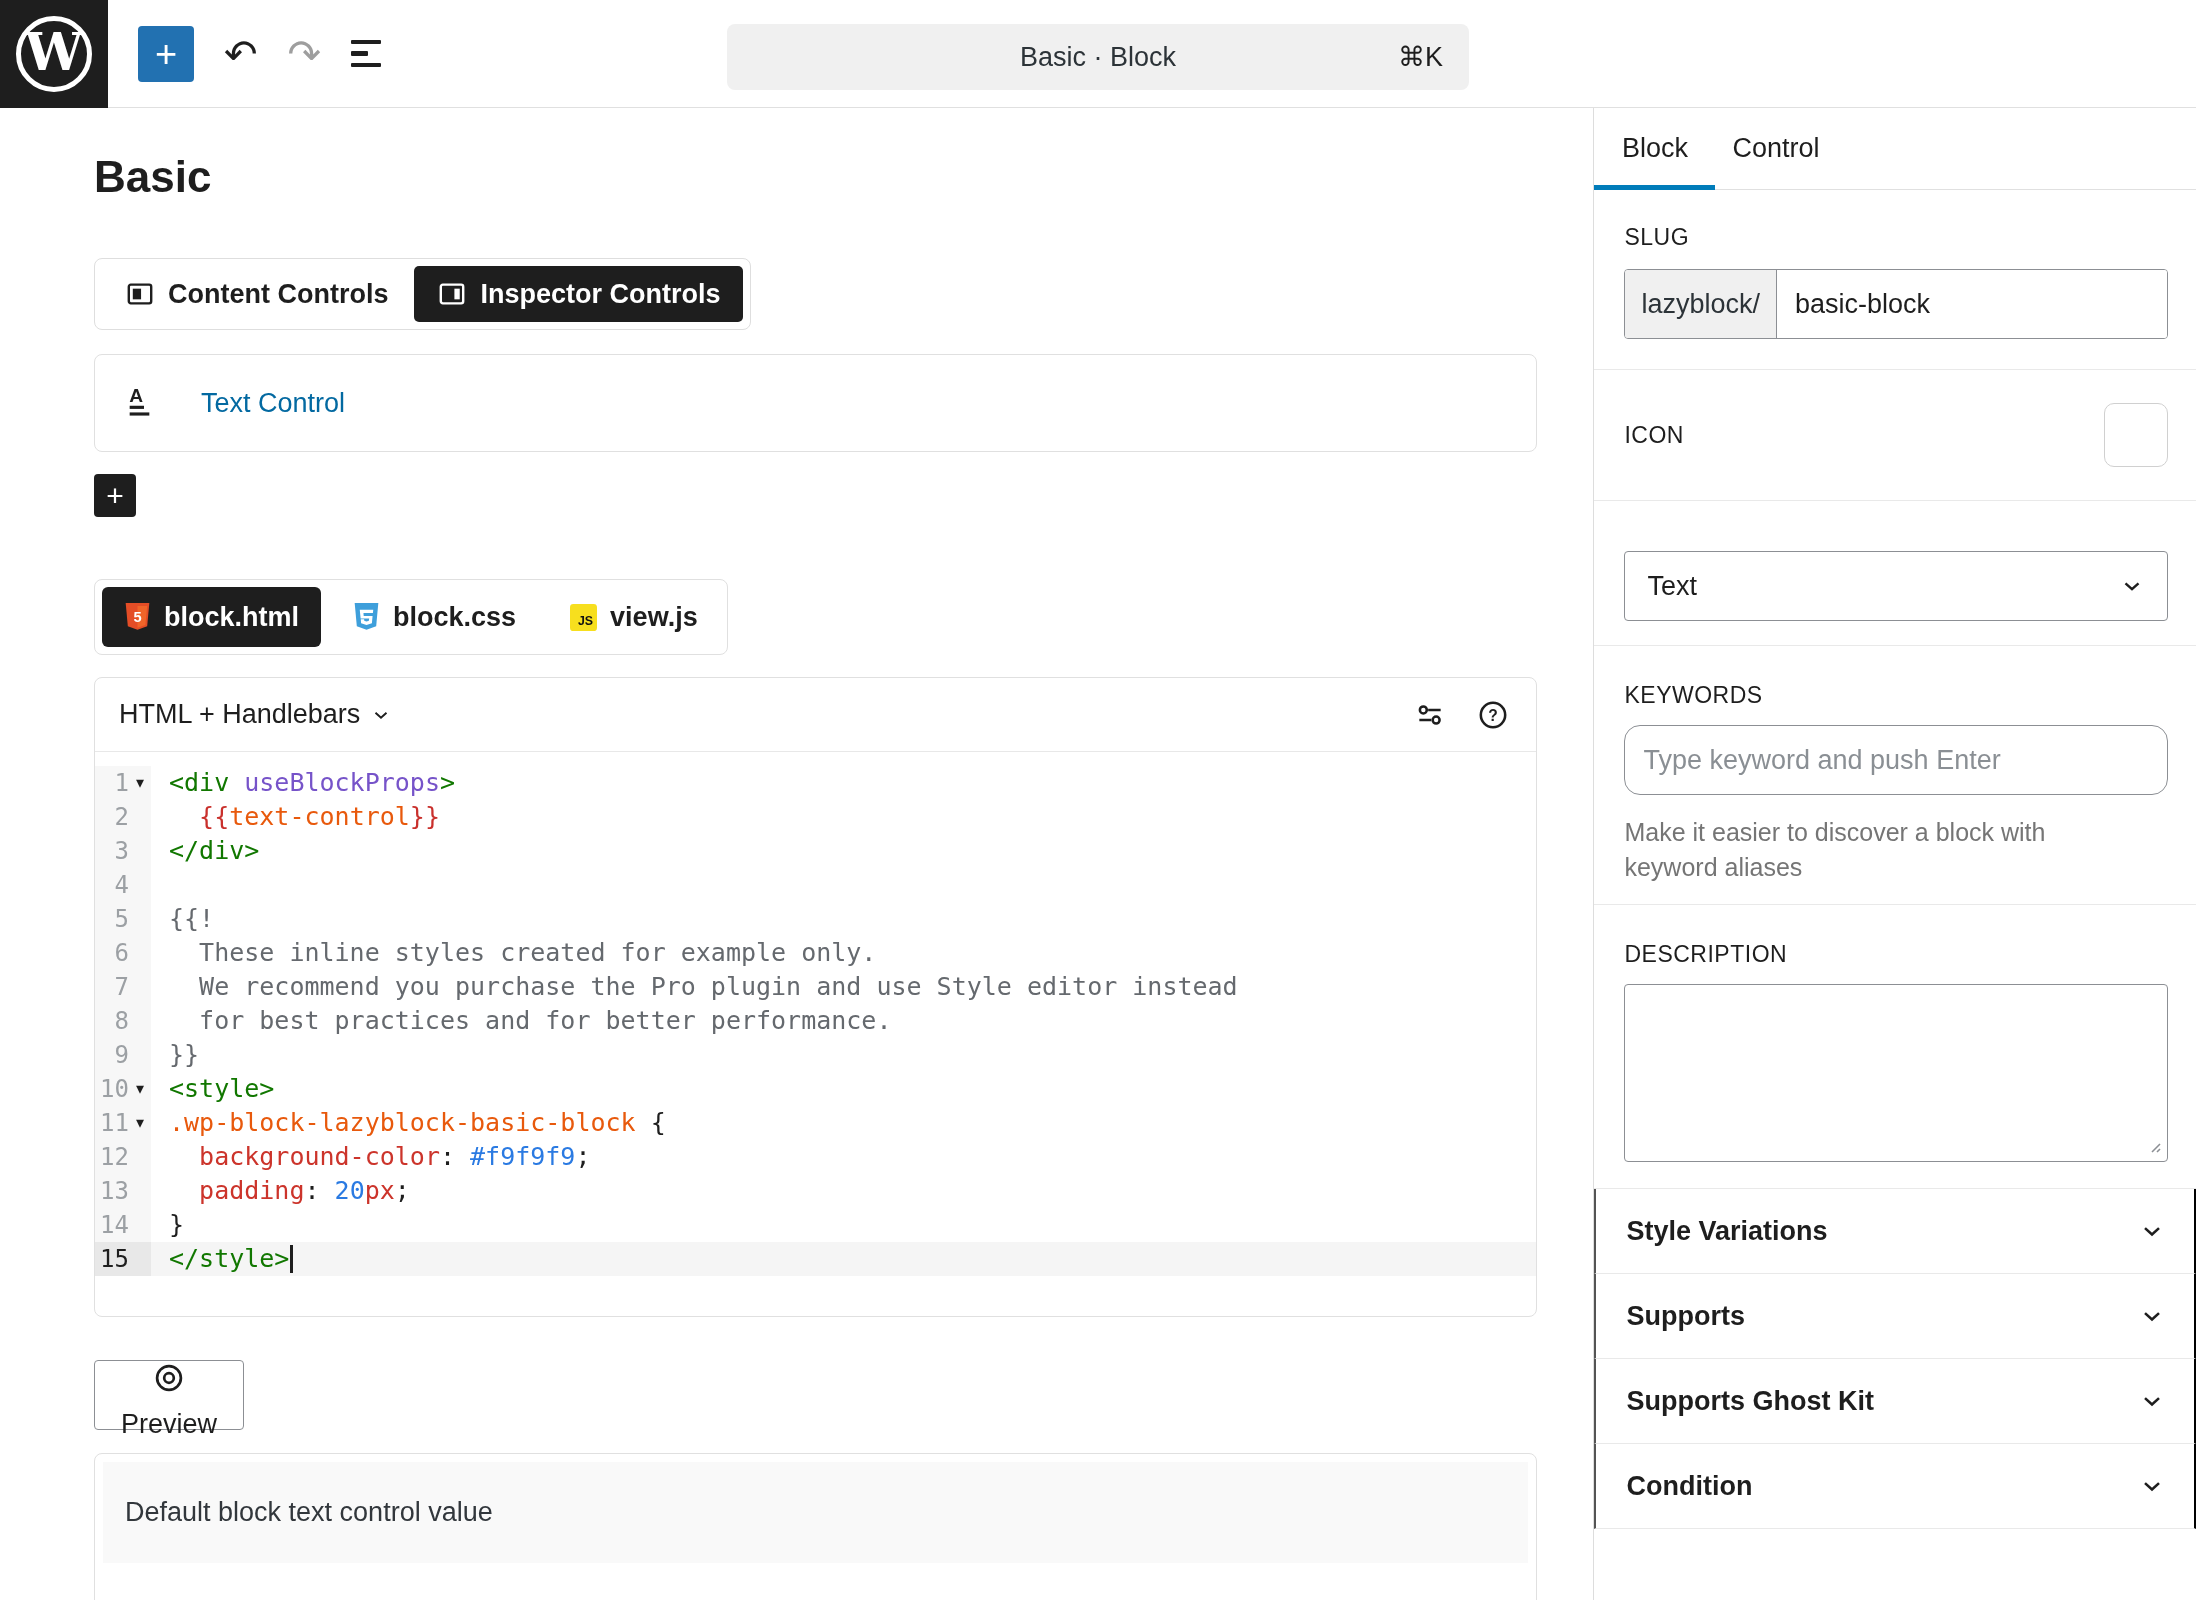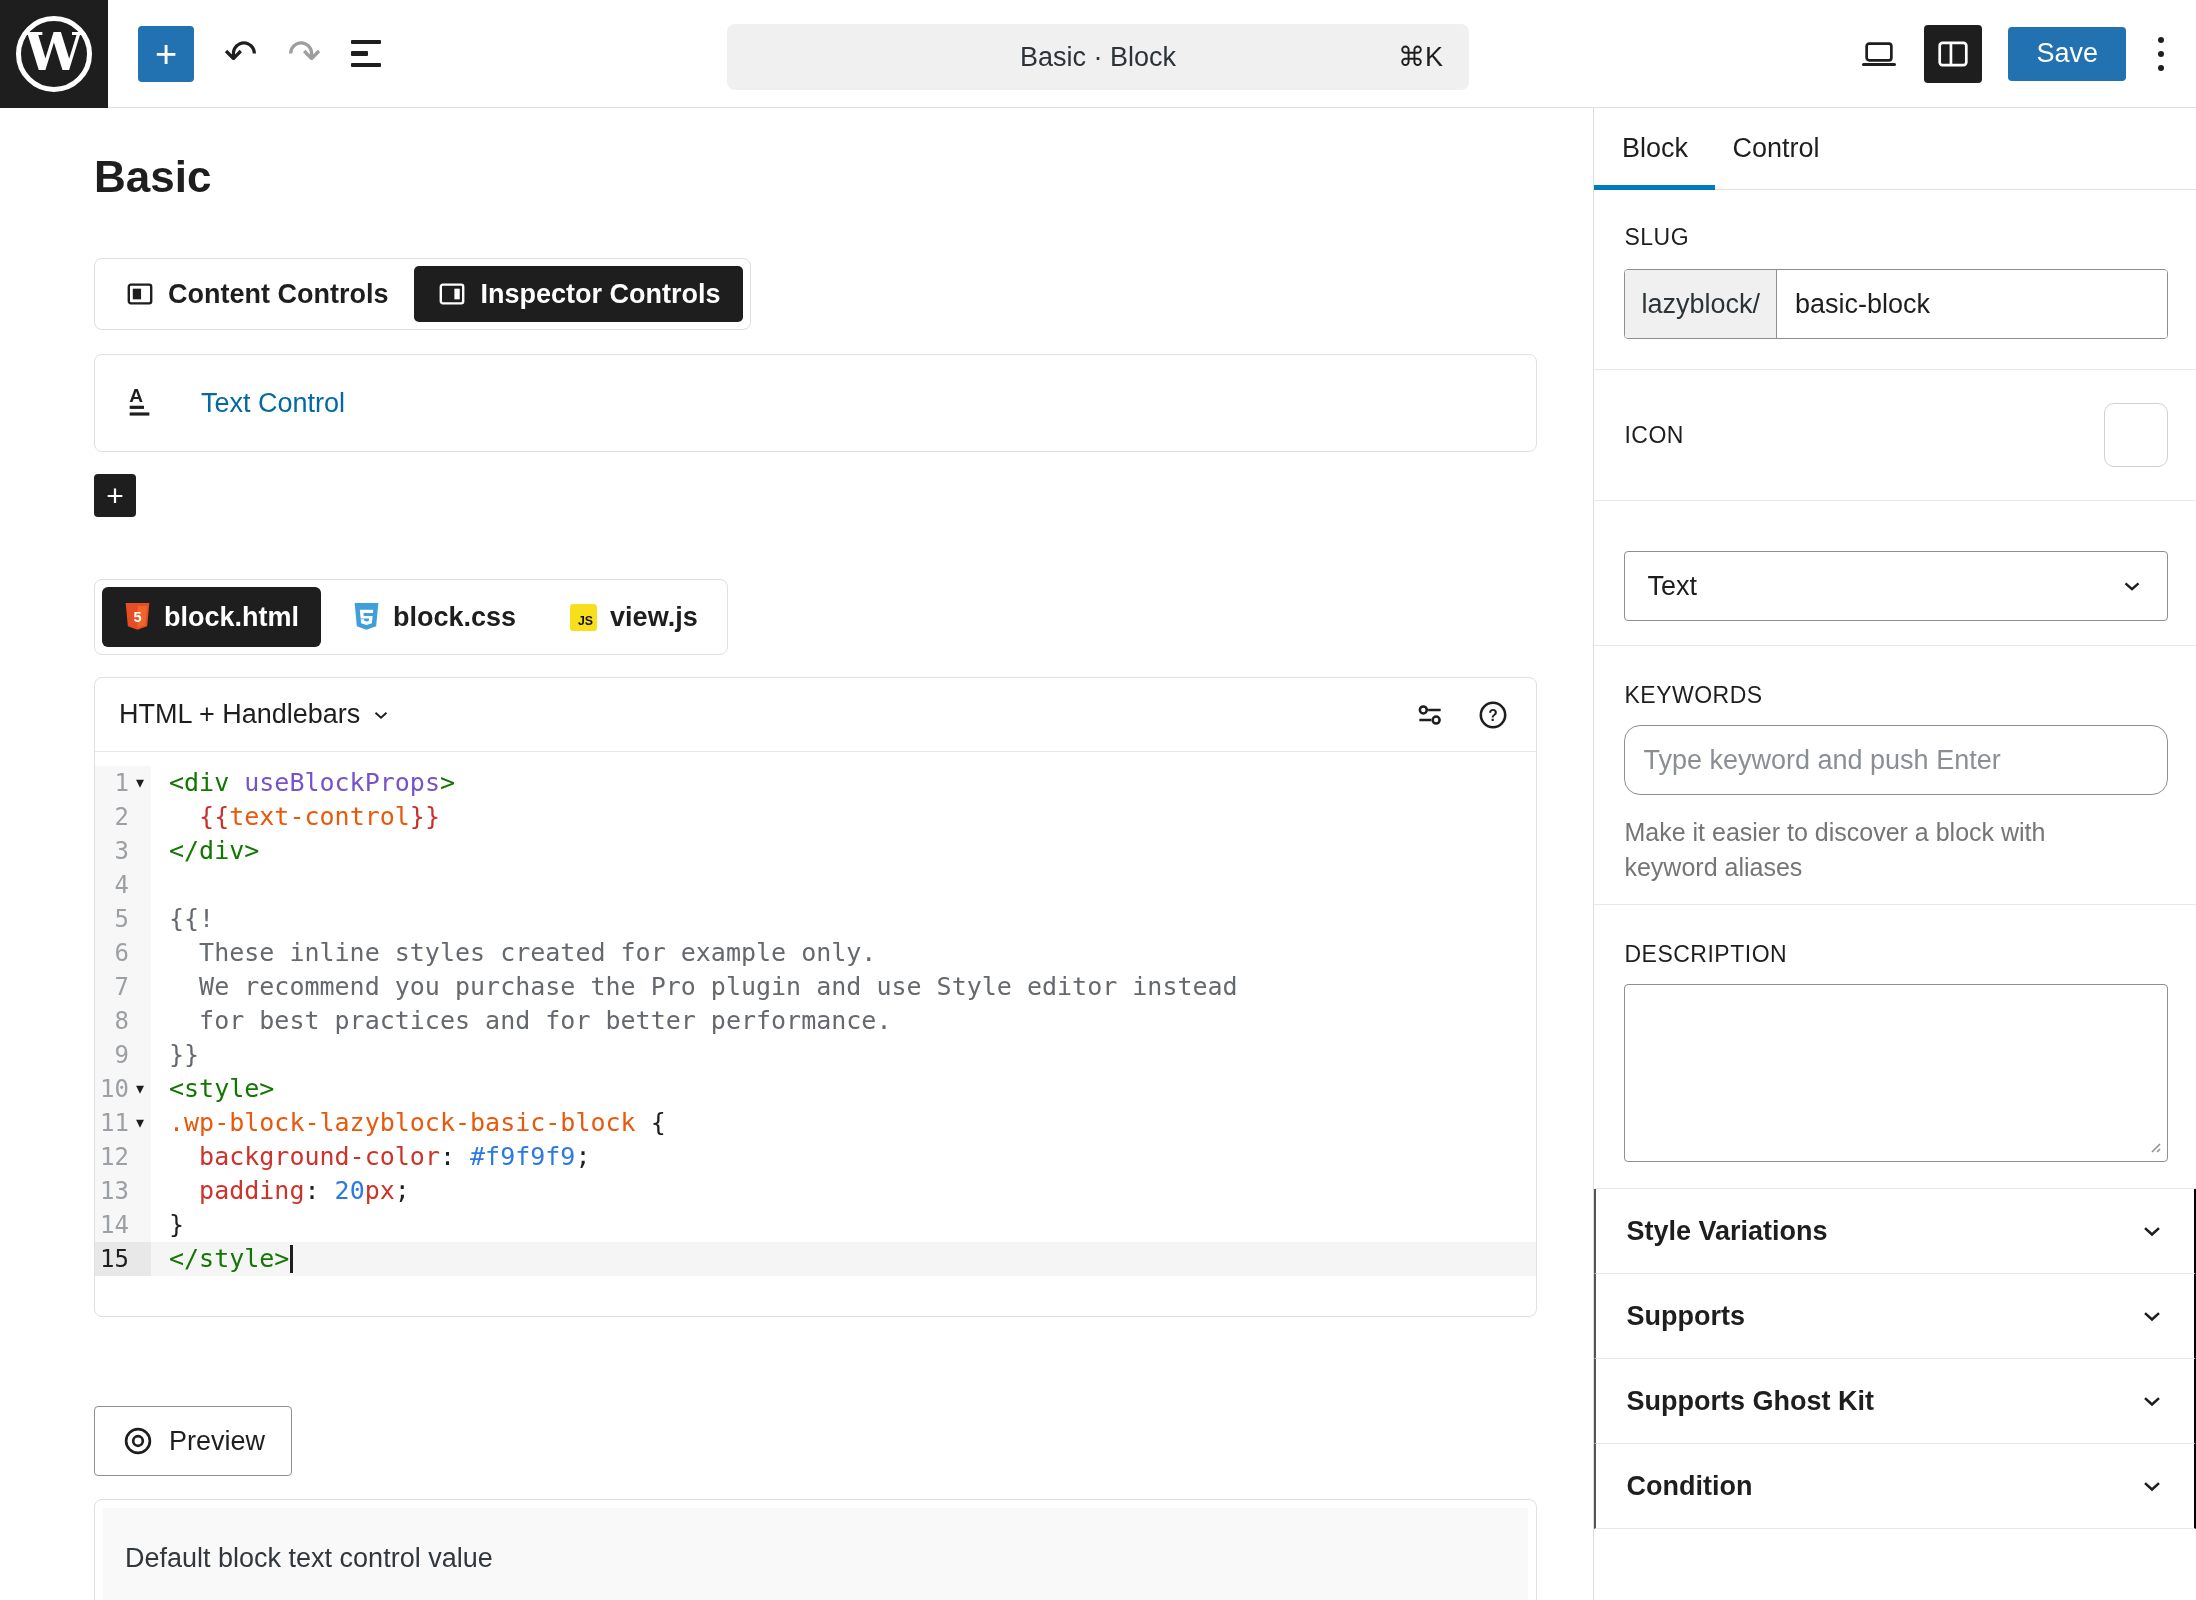--- a/index.html
+++ b/index.html
@@ -71,21 +71,21 @@
   .cm-line.active { background:#f5f5f5; }
   .cm-line.active .gutter { background:#e8e8e8; color:#1e1e1e; }
   .tk-tag { color:#117700; } .tk-attr { color:#7653c9; }
   .tk-hb-brace { color:#c9302c; } .tk-hb-name { color:#e8590c; }
   .tk-comment { color:#65696e; } .tk-selector { color:#e8590c; }
   .tk-prop { color:#cc342b; } .tk-val { color:#2a7ae2; } .tk-num { color:#2a7ae2; }
   .tk-plain { color:#1e1e1e; }
   .caret { display:inline-block; width:3px; height:28px; background:#1e1e1e; vertical-align:text-bottom; margin-left:1px; }
 
   
-  .preview-btn { margin-top:89px; display:flex; align-items:center; gap:14px; height:70px; padding:0 26px; background:#fff; border:1.5px solid #8c8f94; border-radius:4px; font-size:27px; color:#1e1e1e; cursor:pointer; font-family:inherit; }
+  .preview-btn { margin-top:43px; display:flex; align-items:center; gap:14px; height:70px; padding:0 26px; background:#fff; border:1.5px solid #8c8f94; border-radius:4px; font-size:27px; color:#1e1e1e; cursor:pointer; font-family:inherit;flex-direction:column; }
   .preview-card { margin-top:23px; border:1.5px solid #e0e0e0; border-radius:8px; padding:8px; height:170px; background:#fff; }
   .preview-block { background:#f9f9f9; height:101px; display:flex; align-items:center; padding-left:22px; }
   .preview-block span { font-size:27px; color:#32373c; }
 
   
   .sidebar { flex:0 0 503px; border-left:1px solid #ddd; background:#fff; }
   .sb-tabs { display:flex; height:82px; border-bottom:1.5px solid #e0e0e0; }
   .sb-tab { position:relative; width:121px; display:flex; align-items:center; justify-content:center; font-size:27px; font-weight:500; color:#1e1e1e; background:none; border:none; cursor:pointer; font-family:inherit; }
   .sb-tab.active::after { content:""; position:absolute; left:0; right:0; bottom:-1px; height:5px; background:#007cba; }
 
@@ -140,44 +140,20 @@
           <i></i>
           <i></i>
       </div>
     </div>
 
     <div class="command-bar">
       <span class="command-text">Basic · Block</span>
       <span class="command-kbd">⌘K</span>
     </div>
 
-    <div class="tb-right">
-      <button class="icon-btn">
-        <span>
-          <svg width="38" height="38" viewBox="0 0 24 24" fill="none">
-            <rect x="4.2" y="5.5" width="15.6" height="10.5" rx="1.6" stroke="#1e1e1e" stroke-width="1.7"></rect>
-            <path d="M2.2 18.6 H21.8" stroke="#1e1e1e" stroke-width="1.9" stroke-linecap="round"></path>
-          </svg>
-        </span>
-      </button>
-      <button class="icon-btn sidebar-toggle">
-        <span>
-          <svg width="38" height="38" viewBox="0 0 24 24" fill="none">
-            <rect x="3.6" y="5" width="16.8" height="14" rx="1.8" stroke="#fff" stroke-width="1.7"></rect>
-            <path d="M10.7 5 V19" stroke="#fff" stroke-width="1.7"></path>
-          </svg>
-        </span>
-      </button>
-      <button class="save-btn">Save</button>
-      <div class="kebab">
-          <i></i>
-          <i></i>
-          <i></i>
-        </div>
-    </div>
   </div>
 
   <div class="content-row">
 
     <div class="main">
       <div class="main-inner">
 
         <h1 class="page-title">Basic</h1>
 
         <div class="ctl-toggle">

